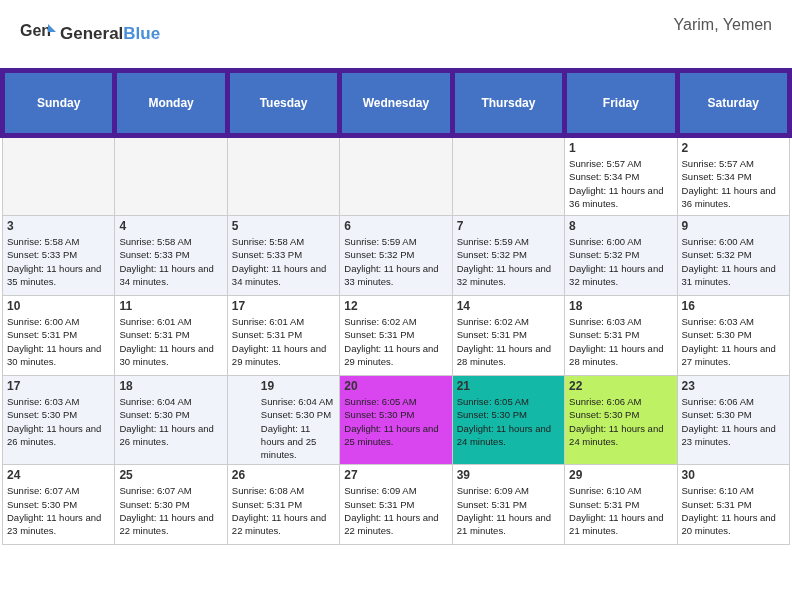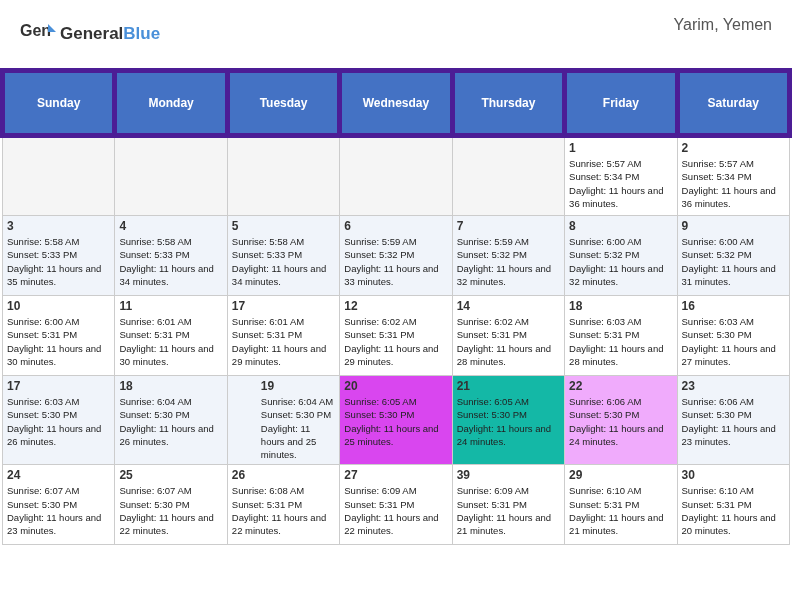--- a/index.html
+++ b/index.html
@@ -215,21 +215,21 @@
           <div class="day-info">Sunrise: 6:04 AM<br>Sunset: 5:30 PM<br>Daylight: 11 hours and 25 minutes.</div>
         </td>
         <td style="background: #d946ef;">
           <span class="day-num">20</span>
           <div class="day-info">Sunrise: 6:05 AM<br>Sunset: 5:30 PM<br>Daylight: 11 hours and 25 minutes.</div>
         </td>
         <td style="background: #14b8a6;">
           <span class="day-num">21</span>
           <div class="day-info">Sunrise: 6:05 AM<br>Sunset: 5:30 PM<br>Daylight: 11 hours and 24 minutes.</div>
         </td>
-        <td style="background: #f0abfc;">
+        <td style="background: #bef264;">
           <span class="day-num">22</span>
           <div class="day-info">Sunrise: 6:06 AM<br>Sunset: 5:30 PM<br>Daylight: 11 hours and 24 minutes.</div>
         </td>
         <td style="background: rgb(240, 244, 250);">
           <span class="day-num">23</span>
           <div class="day-info">Sunrise: 6:06 AM<br>Sunset: 5:30 PM<br>Daylight: 11 hours and 23 minutes.</div>
         </td>
       </tr>
       <tr>
         <td>

